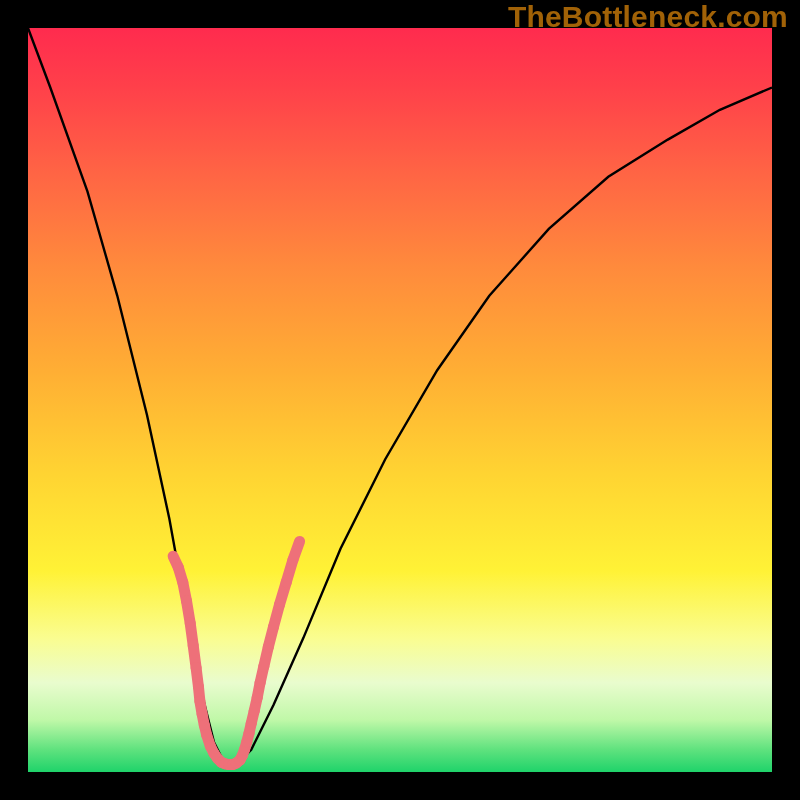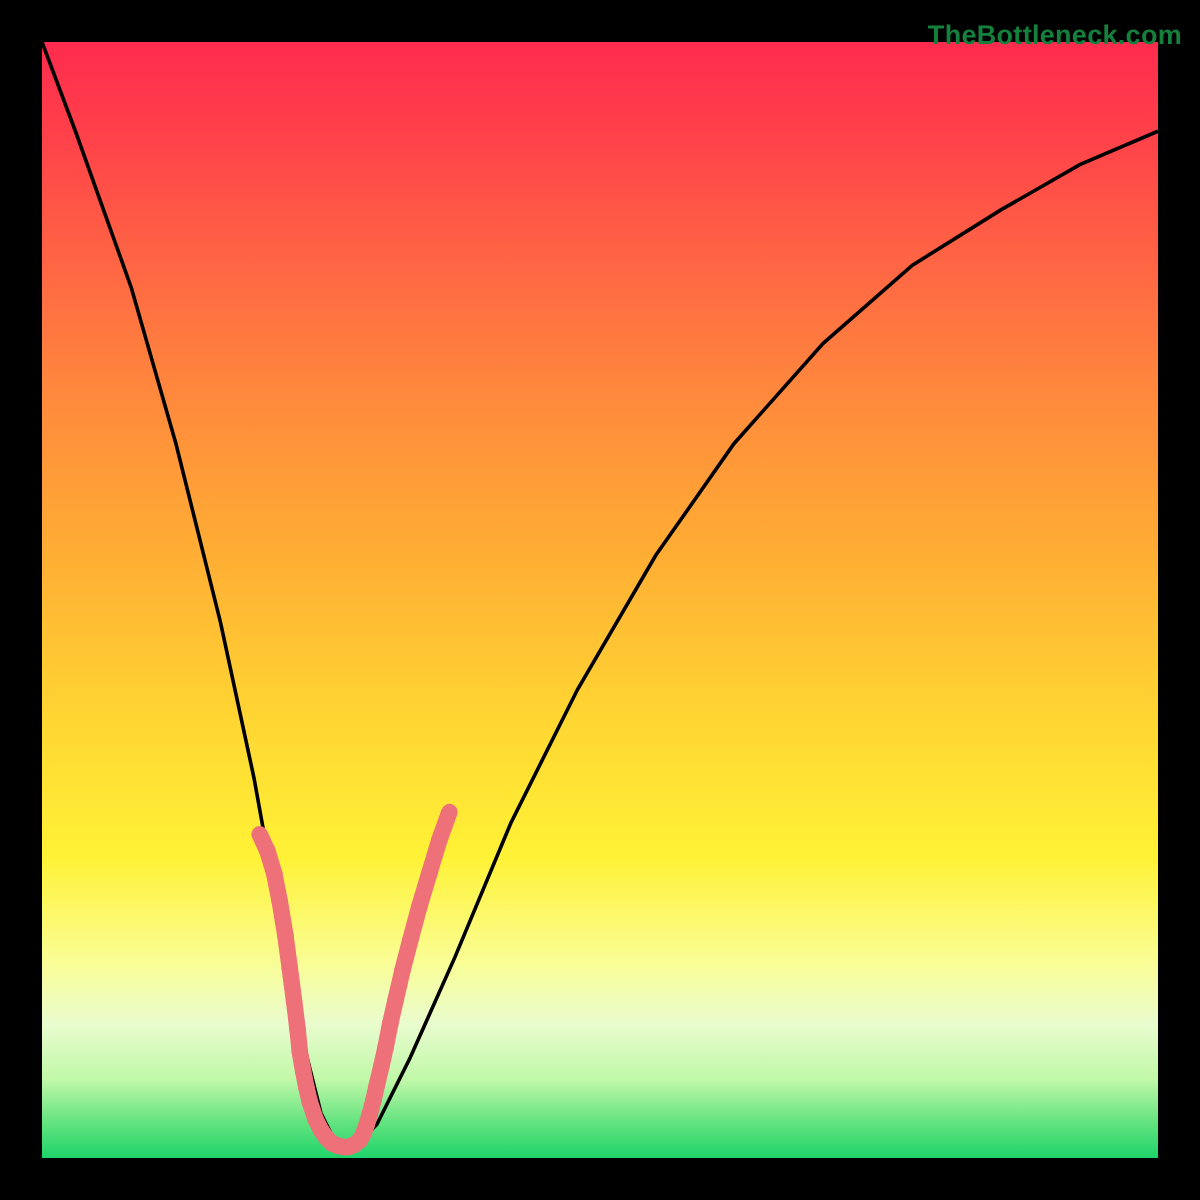--- a/index.html
+++ b/index.html
@@ -26,26 +26,26 @@
       #fff236 73%,
       #fafd90 82%,
       #e9fcce 88%,
       #c0f8a8 93%,
       #5fe27e 97%,
       #1fd36a 100%
     );
   }
   .watermark {
     position: absolute;
-    top: 13px;
+    top: 0;
     right: 12px;
     font-family: Arial, Helvetica, sans-serif;
-    font-size: 18px;
+    font-size: 30px;
     font-weight: 600;
-    color: #15803d;
+    color: #a16207;
     letter-spacing: 0.2px;
   }
   svg.curve {
     position: absolute;
     inset: 0;
   }
 </style>
 </head>
 <body>
 

